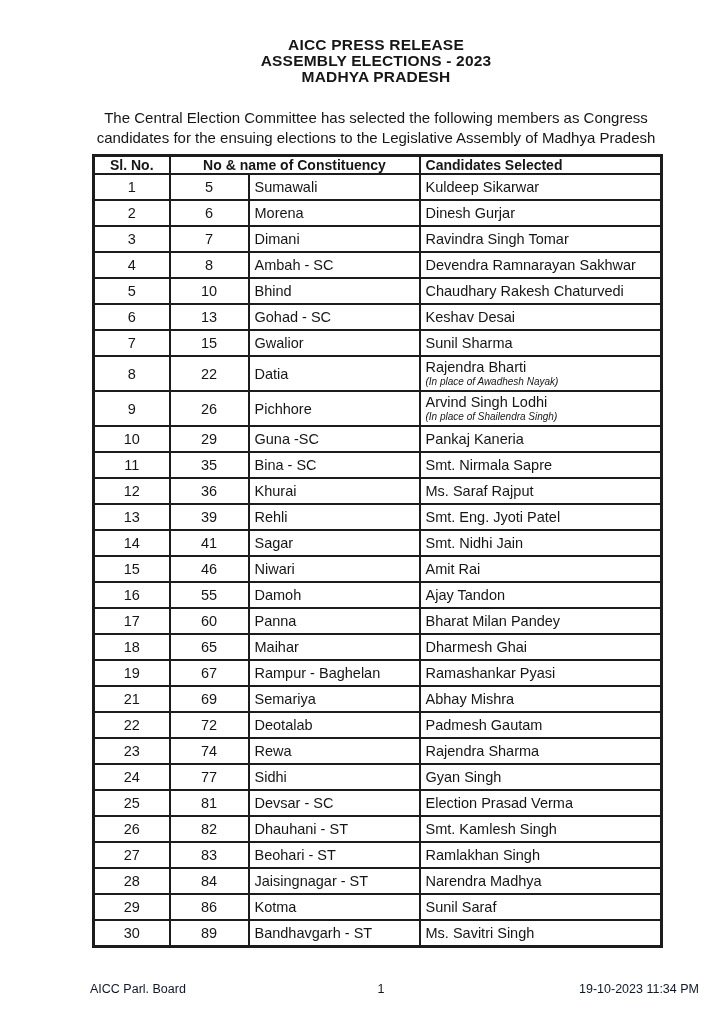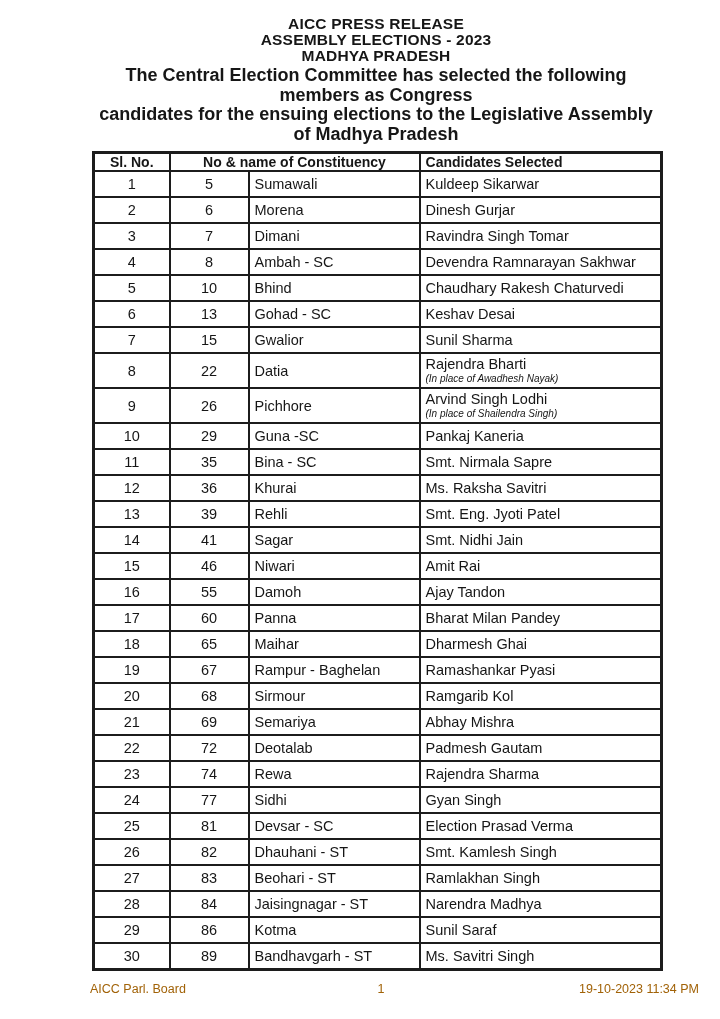--- a/index.html
+++ b/index.html
@@ -5,24 +5,24 @@
   * { margin: 0; padding: 0; box-sizing: border-box; }
   html, body { background: #ffffff; }
   body {
     width: 720px; height: 1019px;
     font-family: "Liberation Sans", sans-serif;
     color: #161616;
     position: relative;
     overflow: hidden;
   }
   .page { position: relative; width: 720px; height: 1019px; background: #fff; }
-  .content { margin-left: 92px; width: 568px; padding-top: 16px; }
+  .content { margin-left: 92px; width: 568px; padding-top: 37px; }
   .doc-title { text-align: center; font-weight: bold; font-size: 15.5px; line-height: 16px; letter-spacing: 0.2px; }
   .doc-title + .doc-title { margin-top: 0; }
-  .intro { margin-top: 2px; text-align: center; font-weight: bold; font-size: 18px; line-height: 19.5px; }
+  .intro { margin-top: 23px; text-align: center; font-weight: normal; font-size: 15px; line-height: 19.5px; }
   table.candidates {
     border-collapse: collapse;
     table-layout: fixed;
     width: 568px;
     margin-top: 7px;
     border: 3px solid #1c1c1c;
   }
   table.candidates th, table.candidates td {
     border: 2px solid #1c1c1c;
     vertical-align: middle;
@@ -30,21 +30,21 @@
     white-space: nowrap;
   }
   th { height: 14px; font-size: 14px; font-weight: bold; }
   td { height: 26px; font-size: 14.5px; font-weight: normal; }
   .c-center { text-align: center; }
   .c-left { text-align: left; padding-left: 5px; }
   th.c-left { padding-left: 5px; }
   .cand-cell { padding: 2px 0 2px 5px; }
   .cand-name { line-height: 16px; }
   .cand-note { font-size: 10px; line-height: 13px; font-style: italic; }
-  .footer { position: absolute; left: 0; top: 982px; width: 720px; height: 18px; font-size: 12.5px; color: #a16207; }
+  .footer { position: absolute; left: 0; top: 982px; width: 720px; height: 18px; font-size: 12.5px; color: #0f172a; }
   .footer-left { position: absolute; left: 90px; top: 0; }
   .footer-page { position: absolute; left: 381px; top: 0; transform: translateX(-50%); }
   .footer-right { position: absolute; right: 21px; top: 0; }
 </style>
 </head>
 <body>
 
 <div class="page">
   <div class="content">
 
@@ -169,21 +169,21 @@
     <td class="c-left cand-cell">
       <div class="cand-name">Smt. Nirmala Sapre</div>
       <div class="cand-note"></div>
     </td>
   </tr>
           <tr>
     <td class="c-center">12</td>
     <td class="c-center">36</td>
     <td class="c-left">Khurai</td>
     <td class="c-left cand-cell">
-      <div class="cand-name">Ms. Raksha Savitri</div>
+      <div class="cand-name">Ms. Saraf Rajput</div>
       <div class="cand-note"></div>
     </td>
   </tr>
           <tr>
     <td class="c-center">13</td>
     <td class="c-center">39</td>
     <td class="c-left">Rehli</td>
     <td class="c-left cand-cell">
       <div class="cand-name">Smt. Eng. Jyoti Patel</div>
       <div class="cand-note"></div>
@@ -233,29 +233,20 @@
       <div class="cand-name">Dharmesh Ghai</div>
       <div class="cand-note"></div>
     </td>
   </tr>
           <tr>
     <td class="c-center">19</td>
     <td class="c-center">67</td>
     <td class="c-left">Rampur - Baghelan</td>
     <td class="c-left cand-cell">
       <div class="cand-name">Ramashankar Pyasi</div>
-      <div class="cand-note"></div>
-    </td>
-  </tr>
-          <tr>
-    <td class="c-center">20</td>
-    <td class="c-center">68</td>
-    <td class="c-left">Sirmour</td>
-    <td class="c-left cand-cell">
-      <div class="cand-name">Ramgarib Kol</div>
       <div class="cand-note"></div>
     </td>
   </tr>
           <tr>
     <td class="c-center">21</td>
     <td class="c-center">69</td>
     <td class="c-left">Semariya</td>
     <td class="c-left cand-cell">
       <div class="cand-name">Abhay Mishra</div>
       <div class="cand-note"></div>

